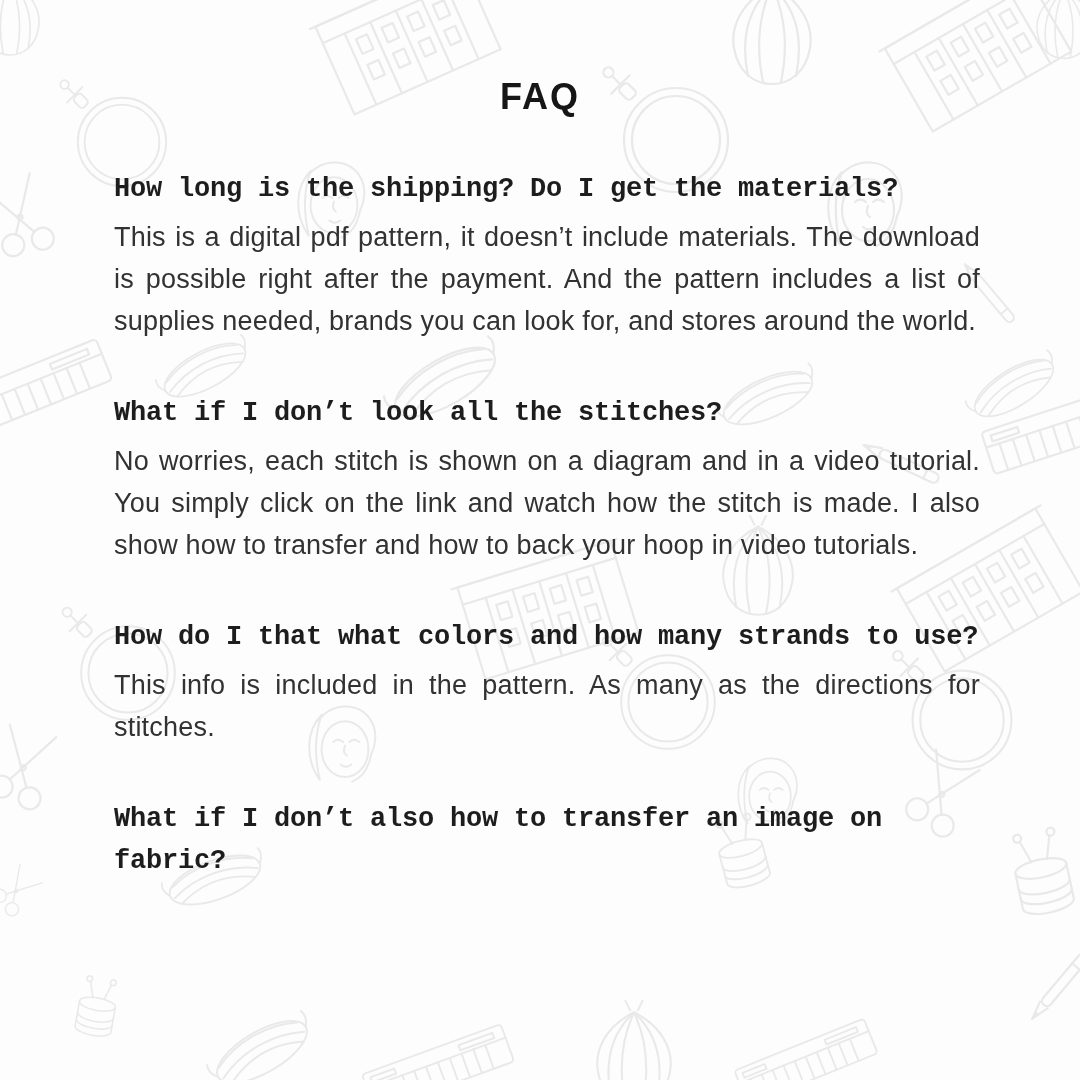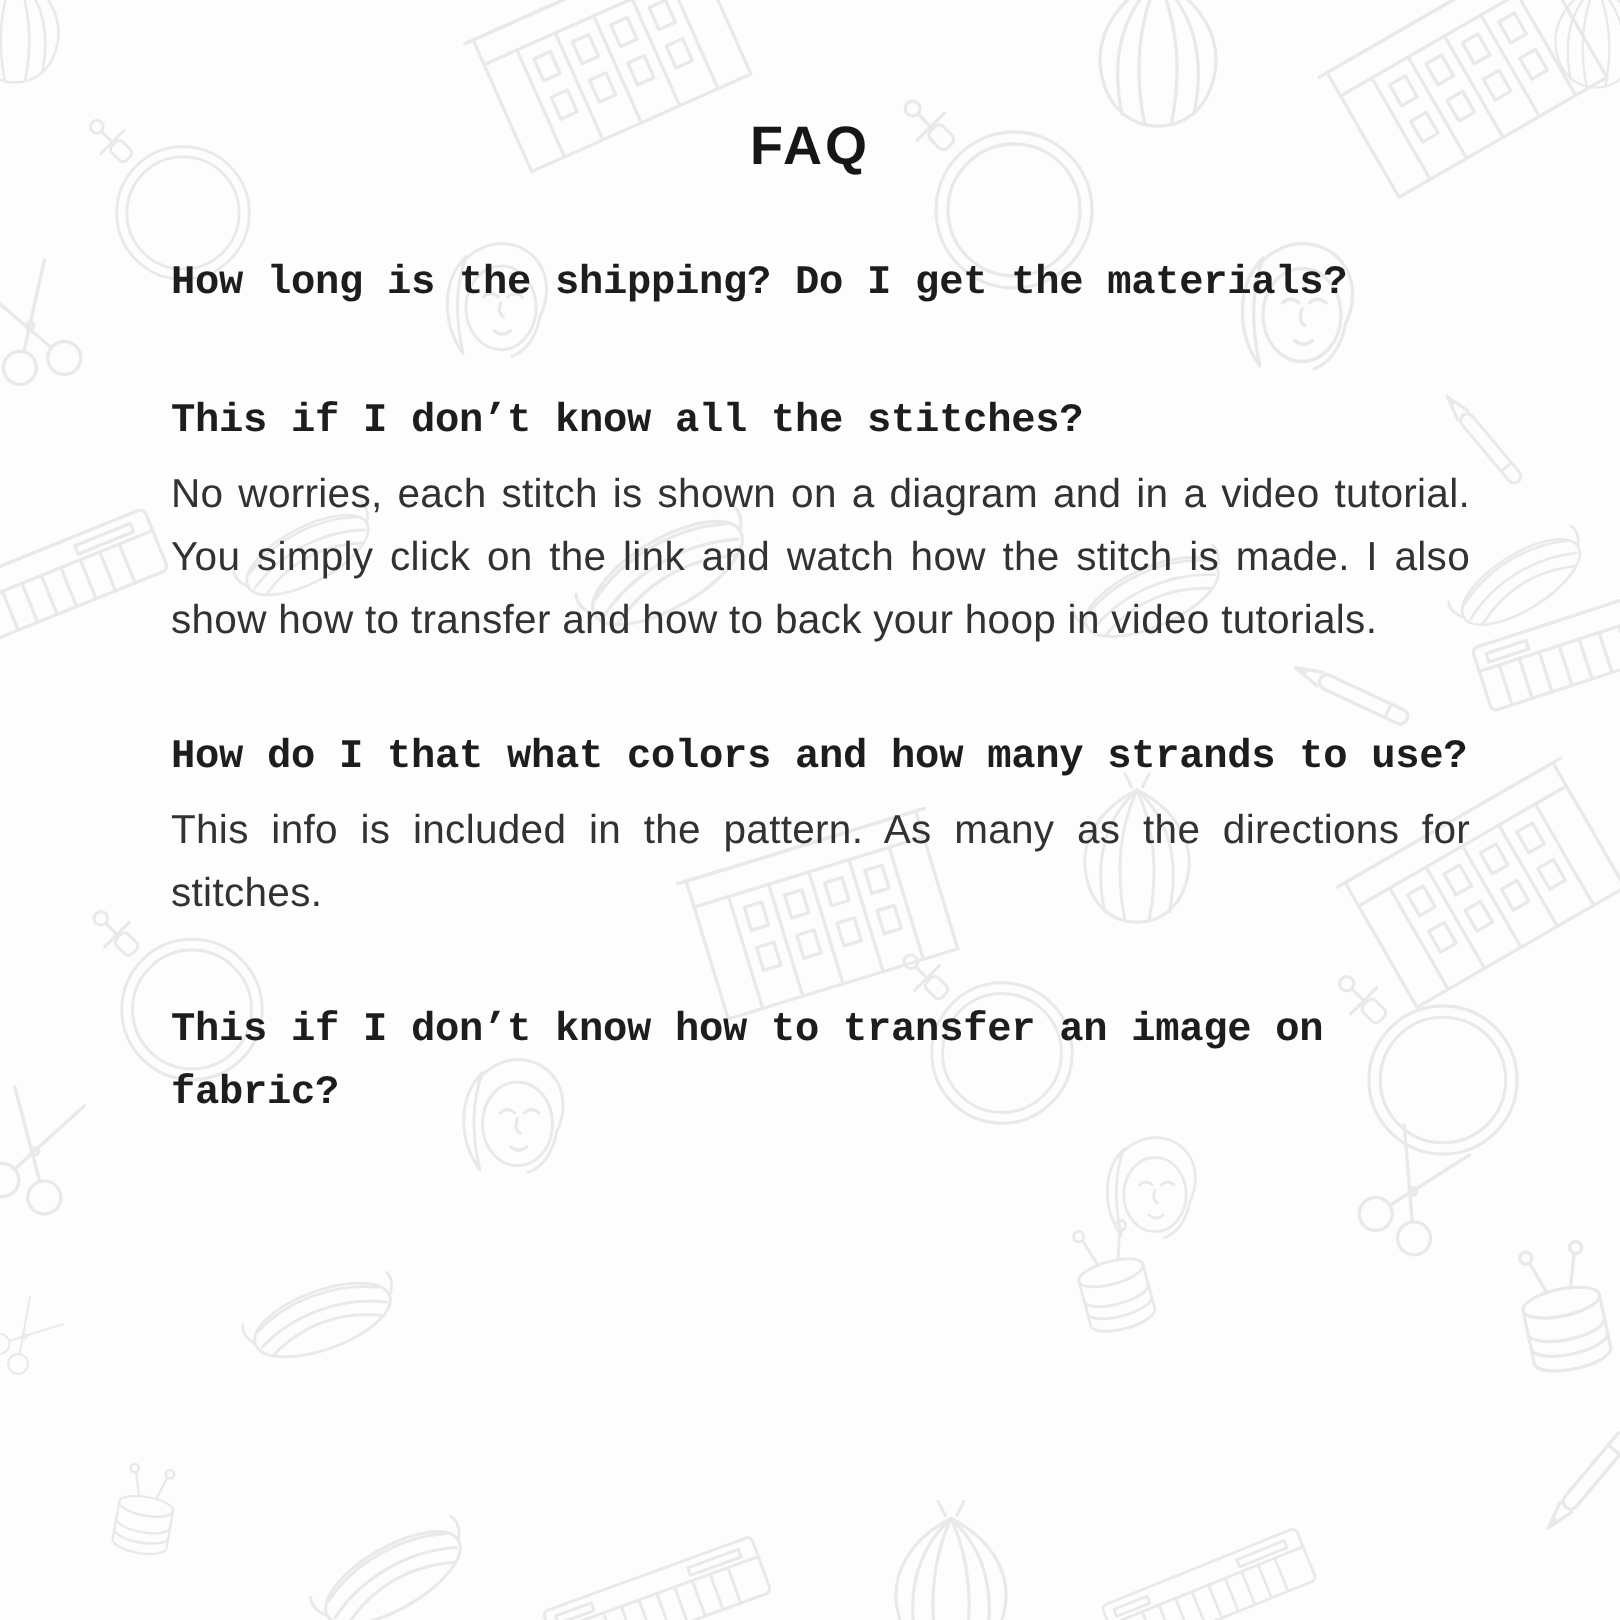--- a/index.html
+++ b/index.html
@@ -172,27 +172,28 @@
       <use href="#m-keyboard" transform="translate(806,1062) rotate(-22) scale(0.85)"></use>
     </g>
   </svg>
 
   <div class="content">
     <h1 class="page-title">FAQ</h1>
 
     <section class="faq-list">
       <article class="faq-item">
         <h2>How long is the shipping? Do I get the materials?</h2>
+        <p>This is a digital pdf pattern, it doesn’t include materials. The download is possible right after the payment. And the pattern includes a list of supplies needed, brands you can look for, and stores around the world.</p>
       </article>
       <article class="faq-item">
-        <h2>This if I don’t know all the stitches?</h2>
+        <h2>What if I don’t look all the stitches?</h2>
         <p>No worries, each stitch is shown on a diagram and in a video tutorial. You simply click on the link and watch how the stitch is made. I also show how to transfer and how to back your hoop in video tutorials.</p>
       </article>
       <article class="faq-item">
         <h2>How do I that what colors and how many strands to use?</h2>
         <p>This info is included in the pattern. As many as the directions for stitches.</p>
       </article>
       <article class="faq-item">
-        <h2>This if I don’t know how to transfer an image on fabric?</h2>
+        <h2>What if I don’t also how to transfer an image on fabric?</h2>
       </article>
     </section>
   </div>
 </div>
 
 </body></html>

